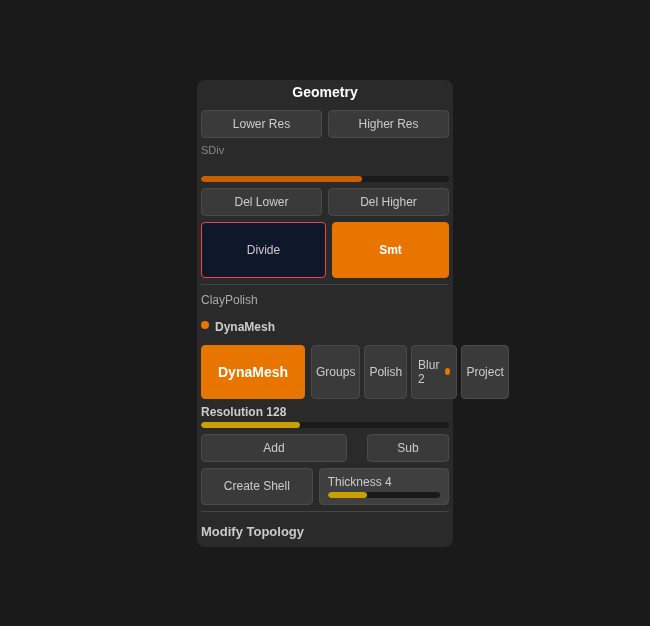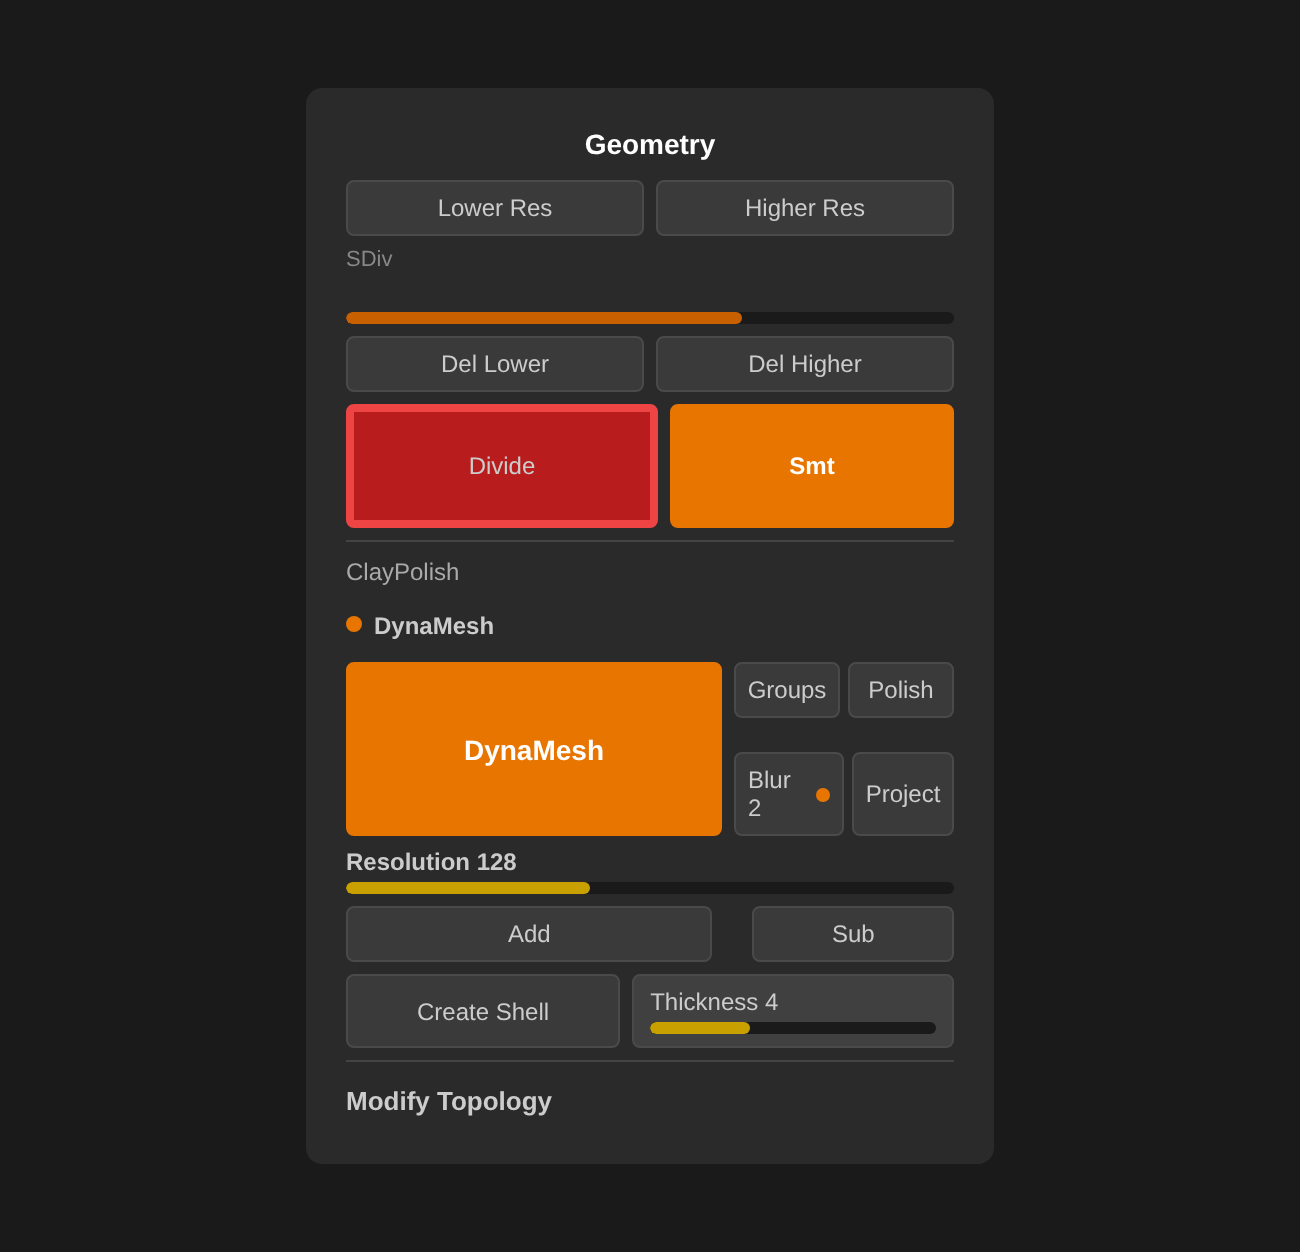--- a/index.html
+++ b/index.html
@@ -7,22 +7,22 @@
       background: #1a1a1a;
       display: flex;
       justify-content: center;
       align-items: center;
       height: 100vh;
       font-family: Arial, sans-serif;
     }
     .panel {
       background: #2a2a2a;
       border-radius: 8px;
-      width: 344px;
-      padding: 20px;
+      width: 256px;
+      padding: 4px;
       color: #ccc;
       font-size: 13px;
     }
     .panel-title {
       text-align: center;
       font-weight: bold;
       color: #fff;
       font-size: 14px;
       margin-bottom: 10px;
     }
@@ -81,22 +81,22 @@
     .section-label.bold {
       font-weight: bold;
       color: #ccc;
     }
     .divide-smt-row {
       display: flex;
       gap: 6px;
       margin-bottom: 6px;
     }
     .divide-btn {
-      background: #b91c1c;
-      border: 4px solid #ef4444;
+      background: #0f172a;
+      border: 1px solid #ef4444;
       border-radius: 4px;
       color: #ccc;
       font-size: 12px;
       padding: 20px 12px;
       cursor: pointer;
       flex: 1;
     }
     .dynamesh-section {
       margin-top: 4px;
     }
@@ -125,22 +125,22 @@
       color: #fff;
       font-weight: bold;
       font-size: 14px;
       padding: 18px 16px;
       text-align: center;
       cursor: pointer;
       flex: 1.4;
     }
     .dynamesh-side-btns {
       display: flex;
-      flex-direction: column;
-      gap: 17px;
+      flex-direction: row;
+      gap: 4px;
       flex: 1;
     }
     .dynamesh-side-row {
       display: flex;
       gap: 4px;
     }
     .side-btn {
       flex: 1;
       background: #3a3a3a;
       border: 1px solid #4a4a4a;

